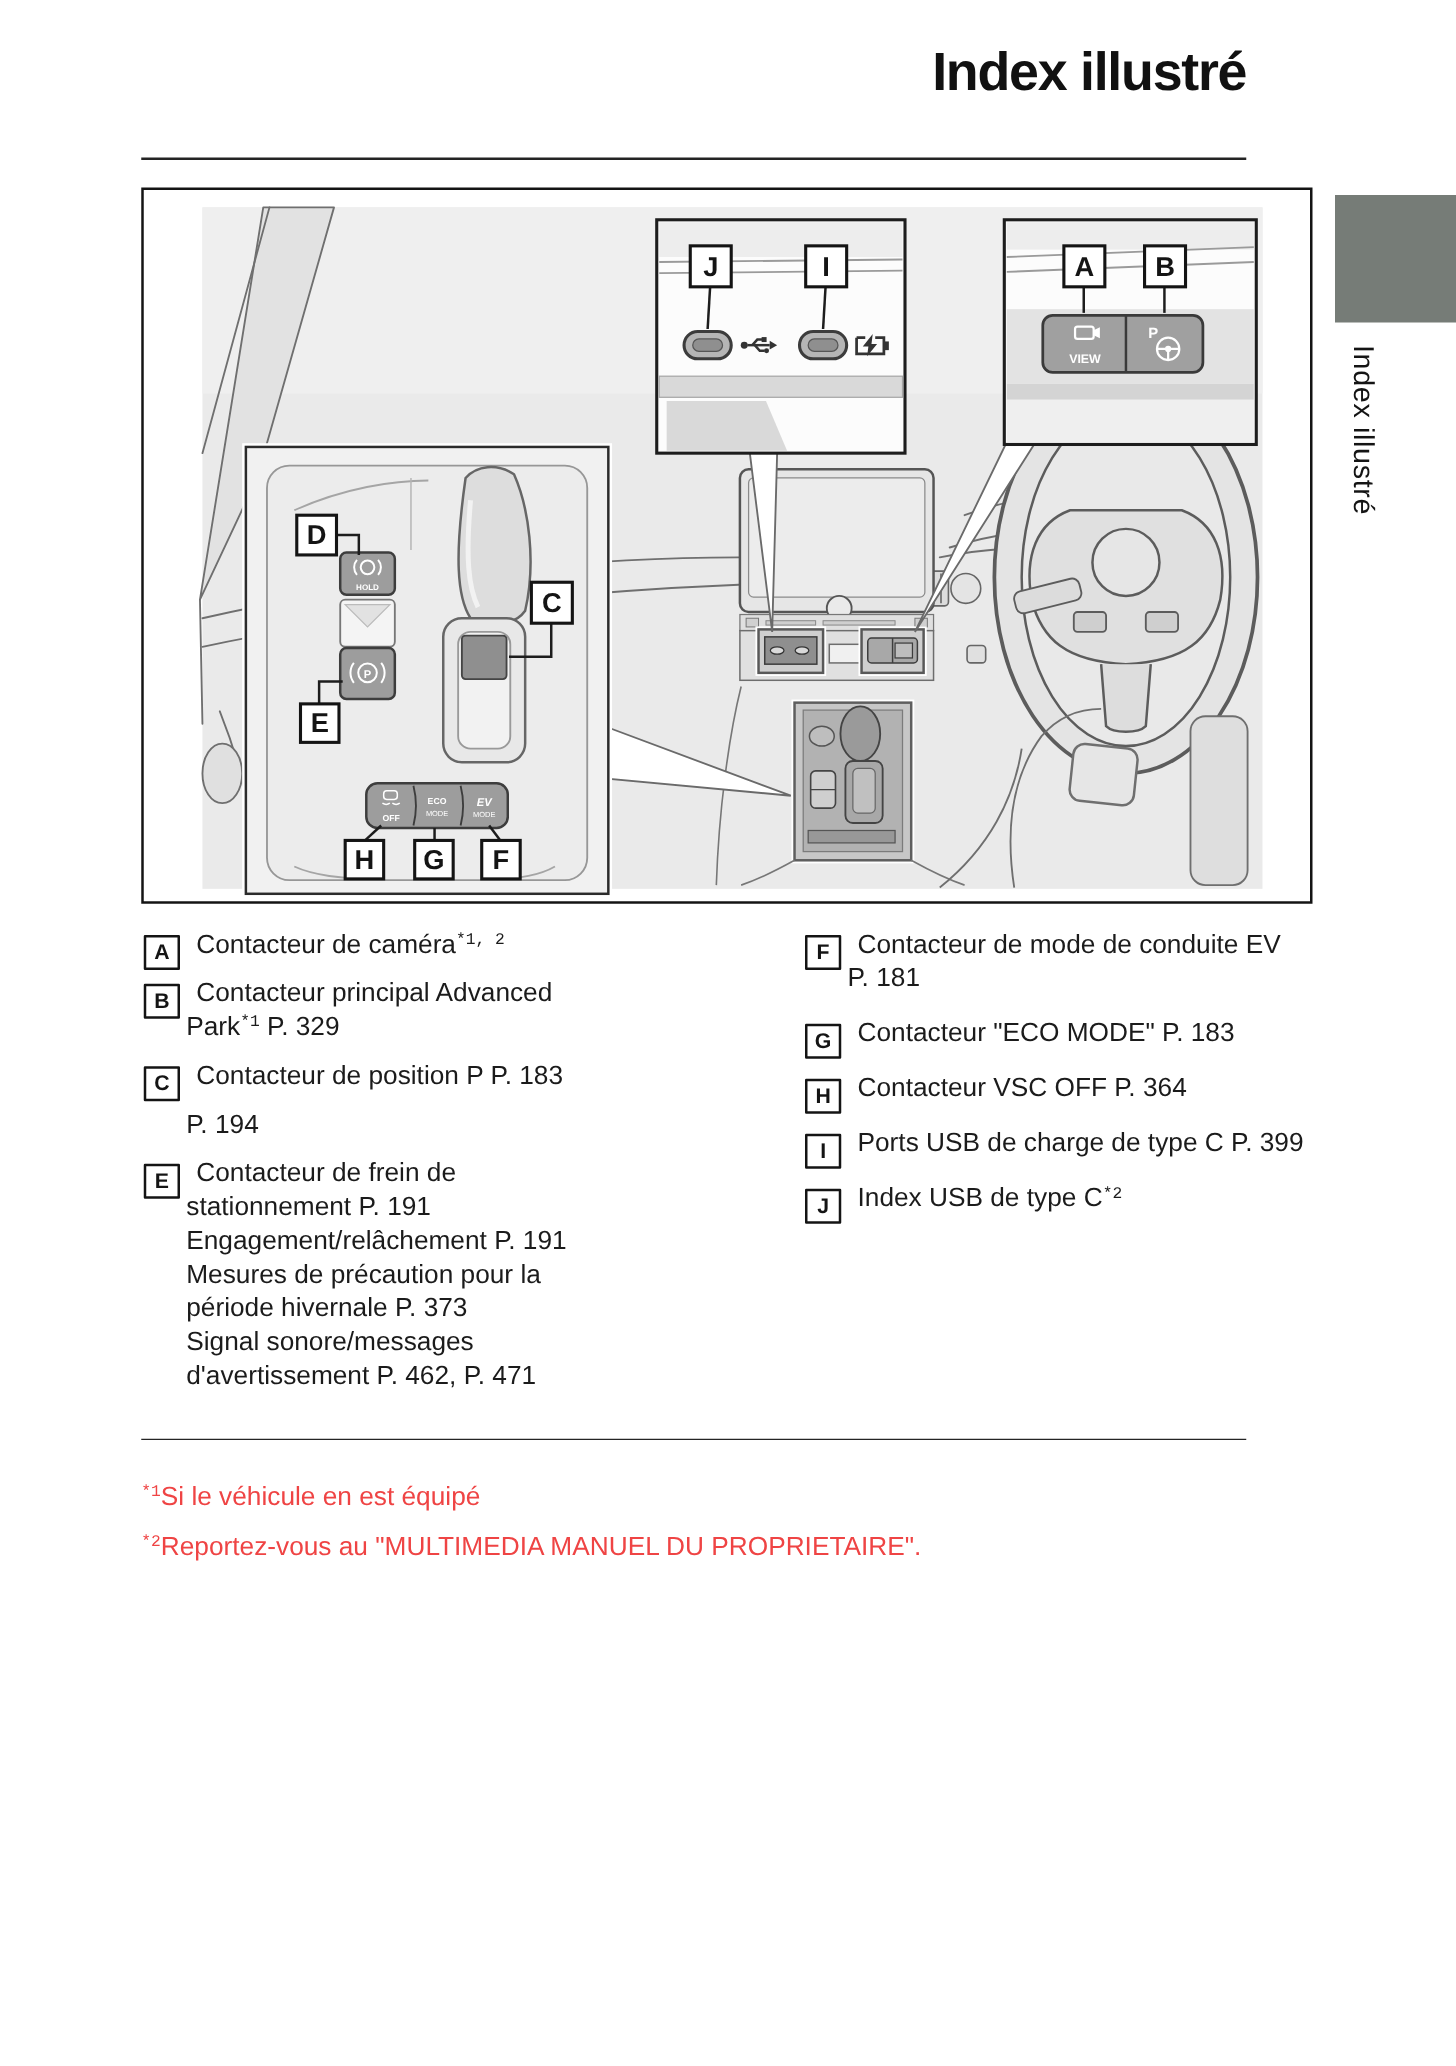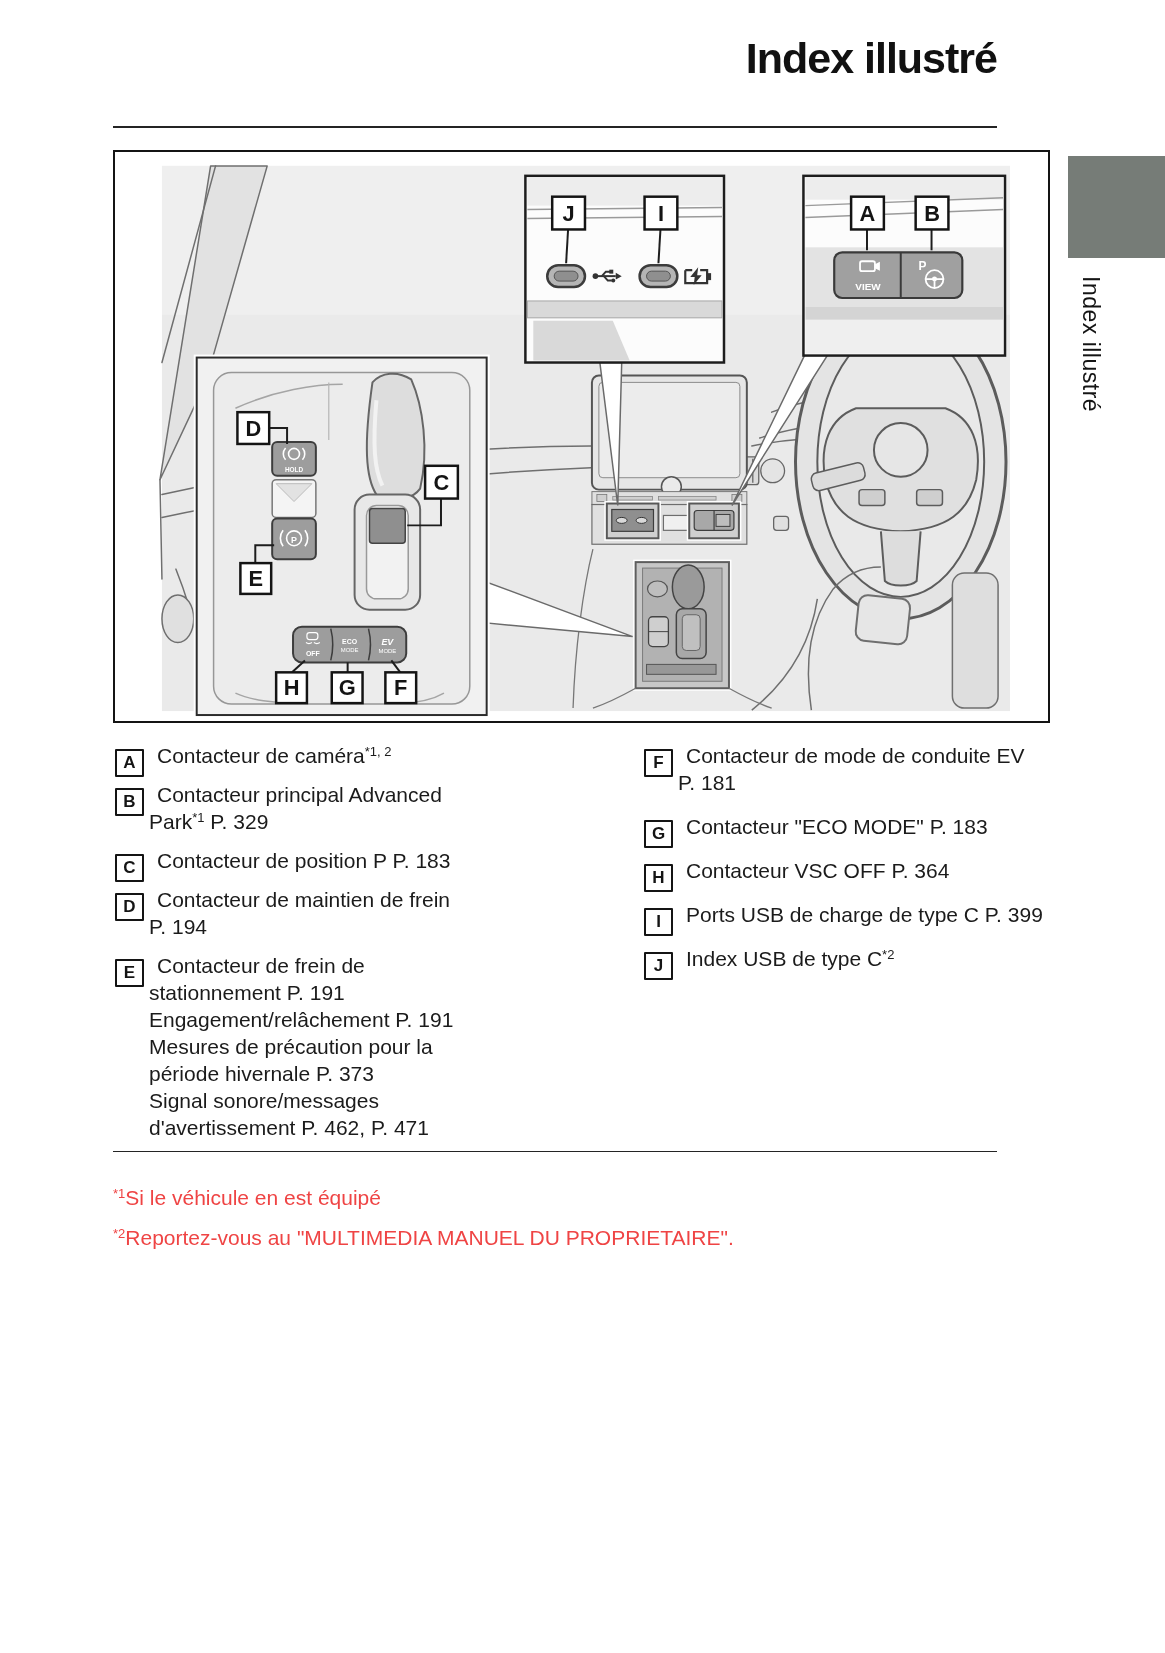--- a/index.html
+++ b/index.html
@@ -19,21 +19,21 @@
   .legend-col{position:absolute;top:742px;}
   #legend-left{left:115px;width:480px;}
   #legend-right{left:616px;width:450px;}
   .legend-item{margin-bottom:12px;}
   #legend-right .legend-item{margin-bottom:17px;margin-left:28px;}
   .line{height:27px;line-height:27px;font-size:21px;white-space:nowrap;color:#1b1b1b;}
   .line.cont{margin-left:34px;}
   .key-box{display:inline-block;width:25px;height:24px;border:2.5px solid #141414;border-radius:1px;
            text-align:center;font-size:17px;font-weight:700;line-height:24px;color:#141414;
            margin-right:13px;vertical-align:-5px;background:#fff;}
-  .line sup, .fn sup{font-size:13px;line-height:0;vertical-align:7px;}
+  .line sup, .fn sup{font-size:13px;line-height:0;vertical-align:7px;font-family:Liberation Mono, monospace;}
   .fn{left:113px;font-size:21px;line-height:27px;color:#ef4444;}
   #footnote-1{top:1184px;}
   #footnote-2{top:1224px;}
   #page-number{right:115px;top:1579px;font-size:23px;font-weight:700;color:#111;}
   svg text{user-select:none;}
 </style>
 </head>
 <body>
 
 <div id="page">
@@ -332,21 +332,20 @@
         <div class="line first"><span class="key-box">A</span><span>Contacteur de caméra</span><sup>*1, 2</sup></div>
       </div>
       <div class="legend-item">
         <div class="line first"><span class="key-box">B</span><span>Contacteur principal Advanced</span></div>
         <div class="line cont"><span>Park</span><sup>*1</sup><span> P. 329</span></div>
       </div>
       <div class="legend-item">
         <div class="line first"><span class="key-box">C</span><span>Contacteur de position P P. 183</span></div>
       </div>
       <div class="legend-item">
-        <div class="line first"><span class="key-box">D</span><span>Contacteur de maintien de frein</span></div>
         <div class="line cont"><span>P. 194</span></div>
       </div>
       <div class="legend-item">
         <div class="line first"><span class="key-box">E</span><span>Contacteur de frein de</span></div>
         <div class="line cont"><span>stationnement P. 191</span></div>
         <div class="line cont"><span>Engagement/relâchement P. 191</span></div>
         <div class="line cont"><span>Mesures de précaution pour la</span></div>
         <div class="line cont"><span>période hivernale P. 373</span></div>
         <div class="line cont"><span>Signal sonore/messages</span></div>
         <div class="line cont"><span>d'avertissement P. 462, P. 471</span></div>

